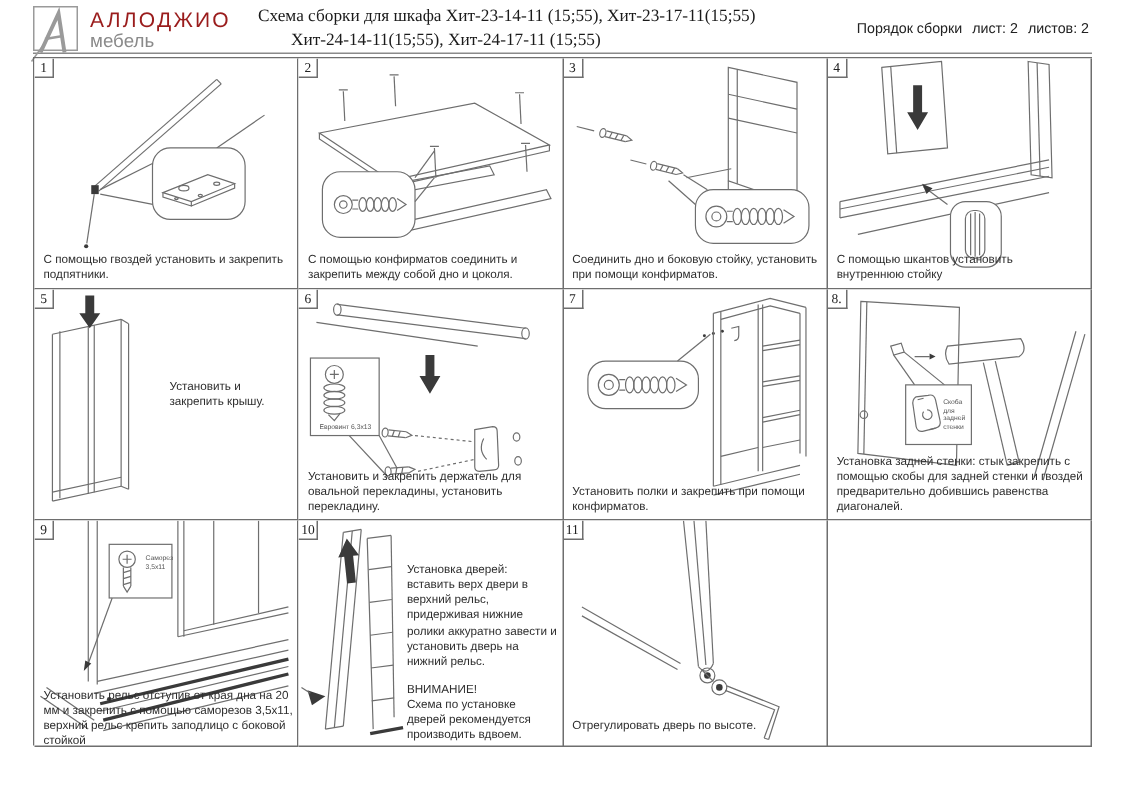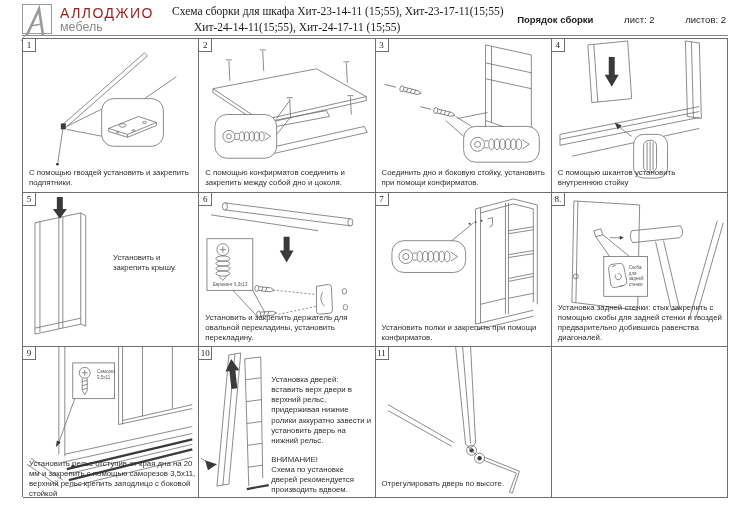--- a/index.html
+++ b/index.html
@@ -8,21 +8,21 @@
   .header{position:absolute;left:22px;top:2px;width:706px;height:34px;border-bottom:1px solid #8a8a8a}
   .logo{position:absolute;left:0;top:1px;width:150px;height:32px}
   .logo-mark{position:absolute;left:0;top:1px;width:30px;height:30px;border:1.5px solid #9a9a9a}
   .logo-mark svg{position:absolute;left:-6px;top:-2px;overflow:visible}
   .brand-txt{position:absolute;left:38px;top:2px;white-space:nowrap}
   .brand-name{font-size:14px;font-weight:normal;letter-spacing:1.5px;color:#9a1c1c}
   .brand-sub{font-size:12.5px;color:#8a8a8a;text-align:left;margin-top:-1px}
   .title{position:absolute;left:150px;top:2px;width:390px;font-family:"Liberation Serif",serif;font-size:11.5px;line-height:1.35;color:#1a1a1a}
   .title .l2{padding-left:22px}
   .order{position:absolute;right:2px;top:12px;font-size:9.5px;color:#222;white-space:nowrap}
-  .order span{margin-left:28px}
+  .order span{margin-left:4px}
   .grid{position:absolute;left:22px;top:38px;width:706px;height:459px;display:grid;
         grid-template-columns:repeat(4,1fr);grid-template-rows:154px 154px 151px;
         border-top:1px solid #6e6e6e;border-left:1px solid #6e6e6e}
   .cell{position:relative;border-right:1px solid #6e6e6e;border-bottom:1px solid #6e6e6e;overflow:hidden;background:#fff}
   .num{position:absolute;left:0;top:0;width:13px;height:13px;border-right:1px solid #6e6e6e;border-bottom:1px solid #6e6e6e;
        font-family:"Liberation Serif",serif;font-size:9px;display:flex;align-items:center;justify-content:center;
        color:#222;background:#fff;z-index:3}
   .cap{position:absolute;font-size:7.8px;line-height:1.3;color:#2e2e2e;z-index:2}
   .minilabel{position:absolute;font-size:4.5px;line-height:1.25;color:#555;z-index:2}
   svg.art{position:absolute;left:0;top:0;width:100%;height:100%;z-index:1}
@@ -48,21 +48,21 @@
     <div class="brand-txt">
       <div class="brand-name">АЛЛОДЖИО</div>
       <div class="brand-sub">мебель</div>
     </div>
   </div>
   <div class="title">
     <div class="l1">Схема сборки для шкафа Хит-23-14-11 (15;55), Хит-23-17-11(15;55)</div>
     <div class="l2">Хит-24-14-11(15;55), Хит-24-17-11 (15;55)</div>
   </div>
   <div class="order">
-    <b style="font-weight:bold">Порядок сборки</b>
+    <b style="font-weight:normal">Порядок сборки</b>
     <span>лист: 2</span>
     <span>листов: 2</span>
   </div>
 </div>
 
 <div class="grid">
 
   <div class="cell">
     <div class="num">1</div>
     <svg class="art" viewBox="0 0 176 154" preserveAspectRatio="none">

